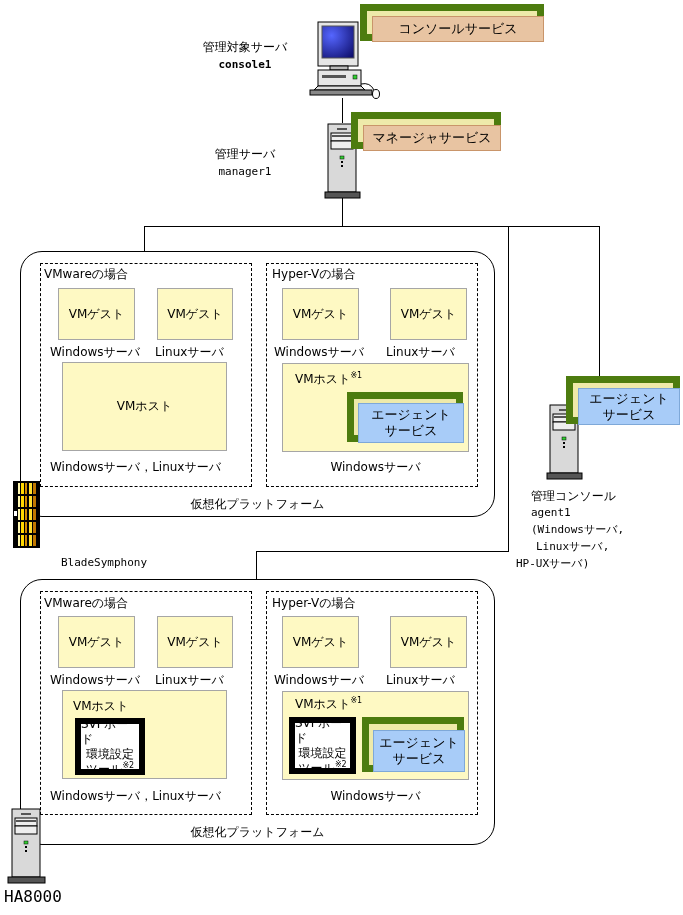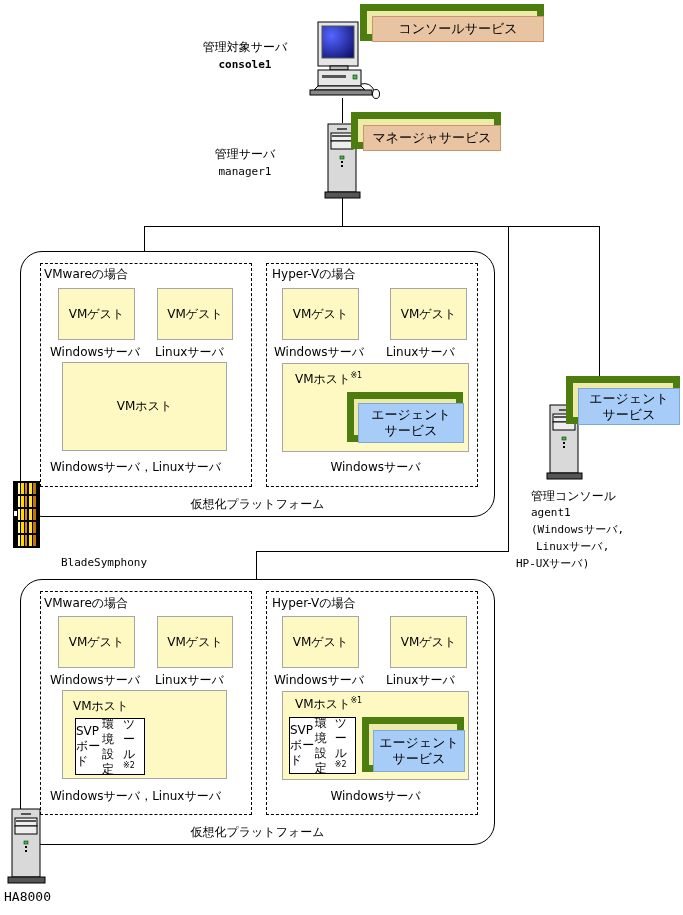--- a/index.html
+++ b/index.html
@@ -13,22 +13,22 @@
   .ctr { text-align: center; }
   .mono { font-family: "DejaVu Sans Mono", "Liberation Mono", monospace; font-size: 11px; }
   .platform { position: absolute; border: 1px solid #000; border-radius: 22px; }
   .dashbox { position: absolute; border: 1px dashed #000; }
   .gbox { position: absolute; background: #fef9c3; border: 1px solid #a6a6a6; box-sizing: border-box; }
   .svc-outer { position: absolute; background: #eeeaaa; border: 7px solid #4d7c0f; box-sizing: border-box; }
   .svc-inner-orange { position: absolute; background: #e8c4a2; border: 1px solid #c9956a; box-sizing: border-box;
                       display: flex; align-items: center; justify-content: center; font-size: 13px; }
   .svc-inner-blue { position: absolute; background: #a8ccf8; border: 1px solid #7ea8d8; box-sizing: border-box;
                     display: flex; flex-direction: column; align-items: center; justify-content: center; font-size: 13px; line-height: 16px; }
-  .svp { position: absolute; background: #fff; border: 1px solid #000000; box-sizing: border-box;
-         display: flex; flex-direction: row; align-items: center; justify-content: center; font-size: 12px; line-height: 15px; }
+  .svp { position: absolute; background: #fff; border: 6px solid #000000; box-sizing: border-box;
+         display: flex; flex-direction: column; align-items: center; justify-content: center; font-size: 12px; line-height: 15px; }
   sup { font-size: 8px; vertical-align: 5px; line-height: 0; }
 </style>
 </head>
 <body>
 
 <div class="line vline" style="left:342px;top:98px;height:25px;"></div>
 <div class="line vline" style="left:342px;top:198px;height:29px;"></div>
 <div class="line hline" style="left:144px;top:226px;width:456px;"></div>
 <div class="line vline" style="left:144px;top:226px;height:25px;"></div>
 <div class="line vline" style="left:508px;top:226px;height:325px;"></div>
@@ -217,13 +217,13 @@
   <rect x="5" y="1" width="28" height="68" fill="#d9d9d9" stroke="#000"></rect>
   <rect x="14" y="5" width="10" height="2" fill="#555"></rect>
   <rect x="8" y="10" width="22" height="8" fill="#eee" stroke="#000"></rect>
   <rect x="9" y="12" width="20" height="2" fill="#555"></rect>
   <rect x="8" y="18" width="22" height="8" fill="#eee" stroke="#000"></rect>
   <rect x="17" y="33" width="4" height="3" fill="#3c3" stroke="#000" stroke-width="0.5"></rect>
   <rect x="18" y="38" width="2" height="2" fill="#000"></rect>
   <rect x="18" y="42" width="2" height="2" fill="#000"></rect>
   <rect x="1" y="69" width="37" height="6" fill="#555" stroke="#000"></rect>
 </svg>
-<div class="txt mono" style="left:4px;top:890px;font-size:13px;">HA8000</div>
+<div class="txt mono" style="left:4px;top:890px;font-size:16px;">HA8000</div>
 
 </body></html>

